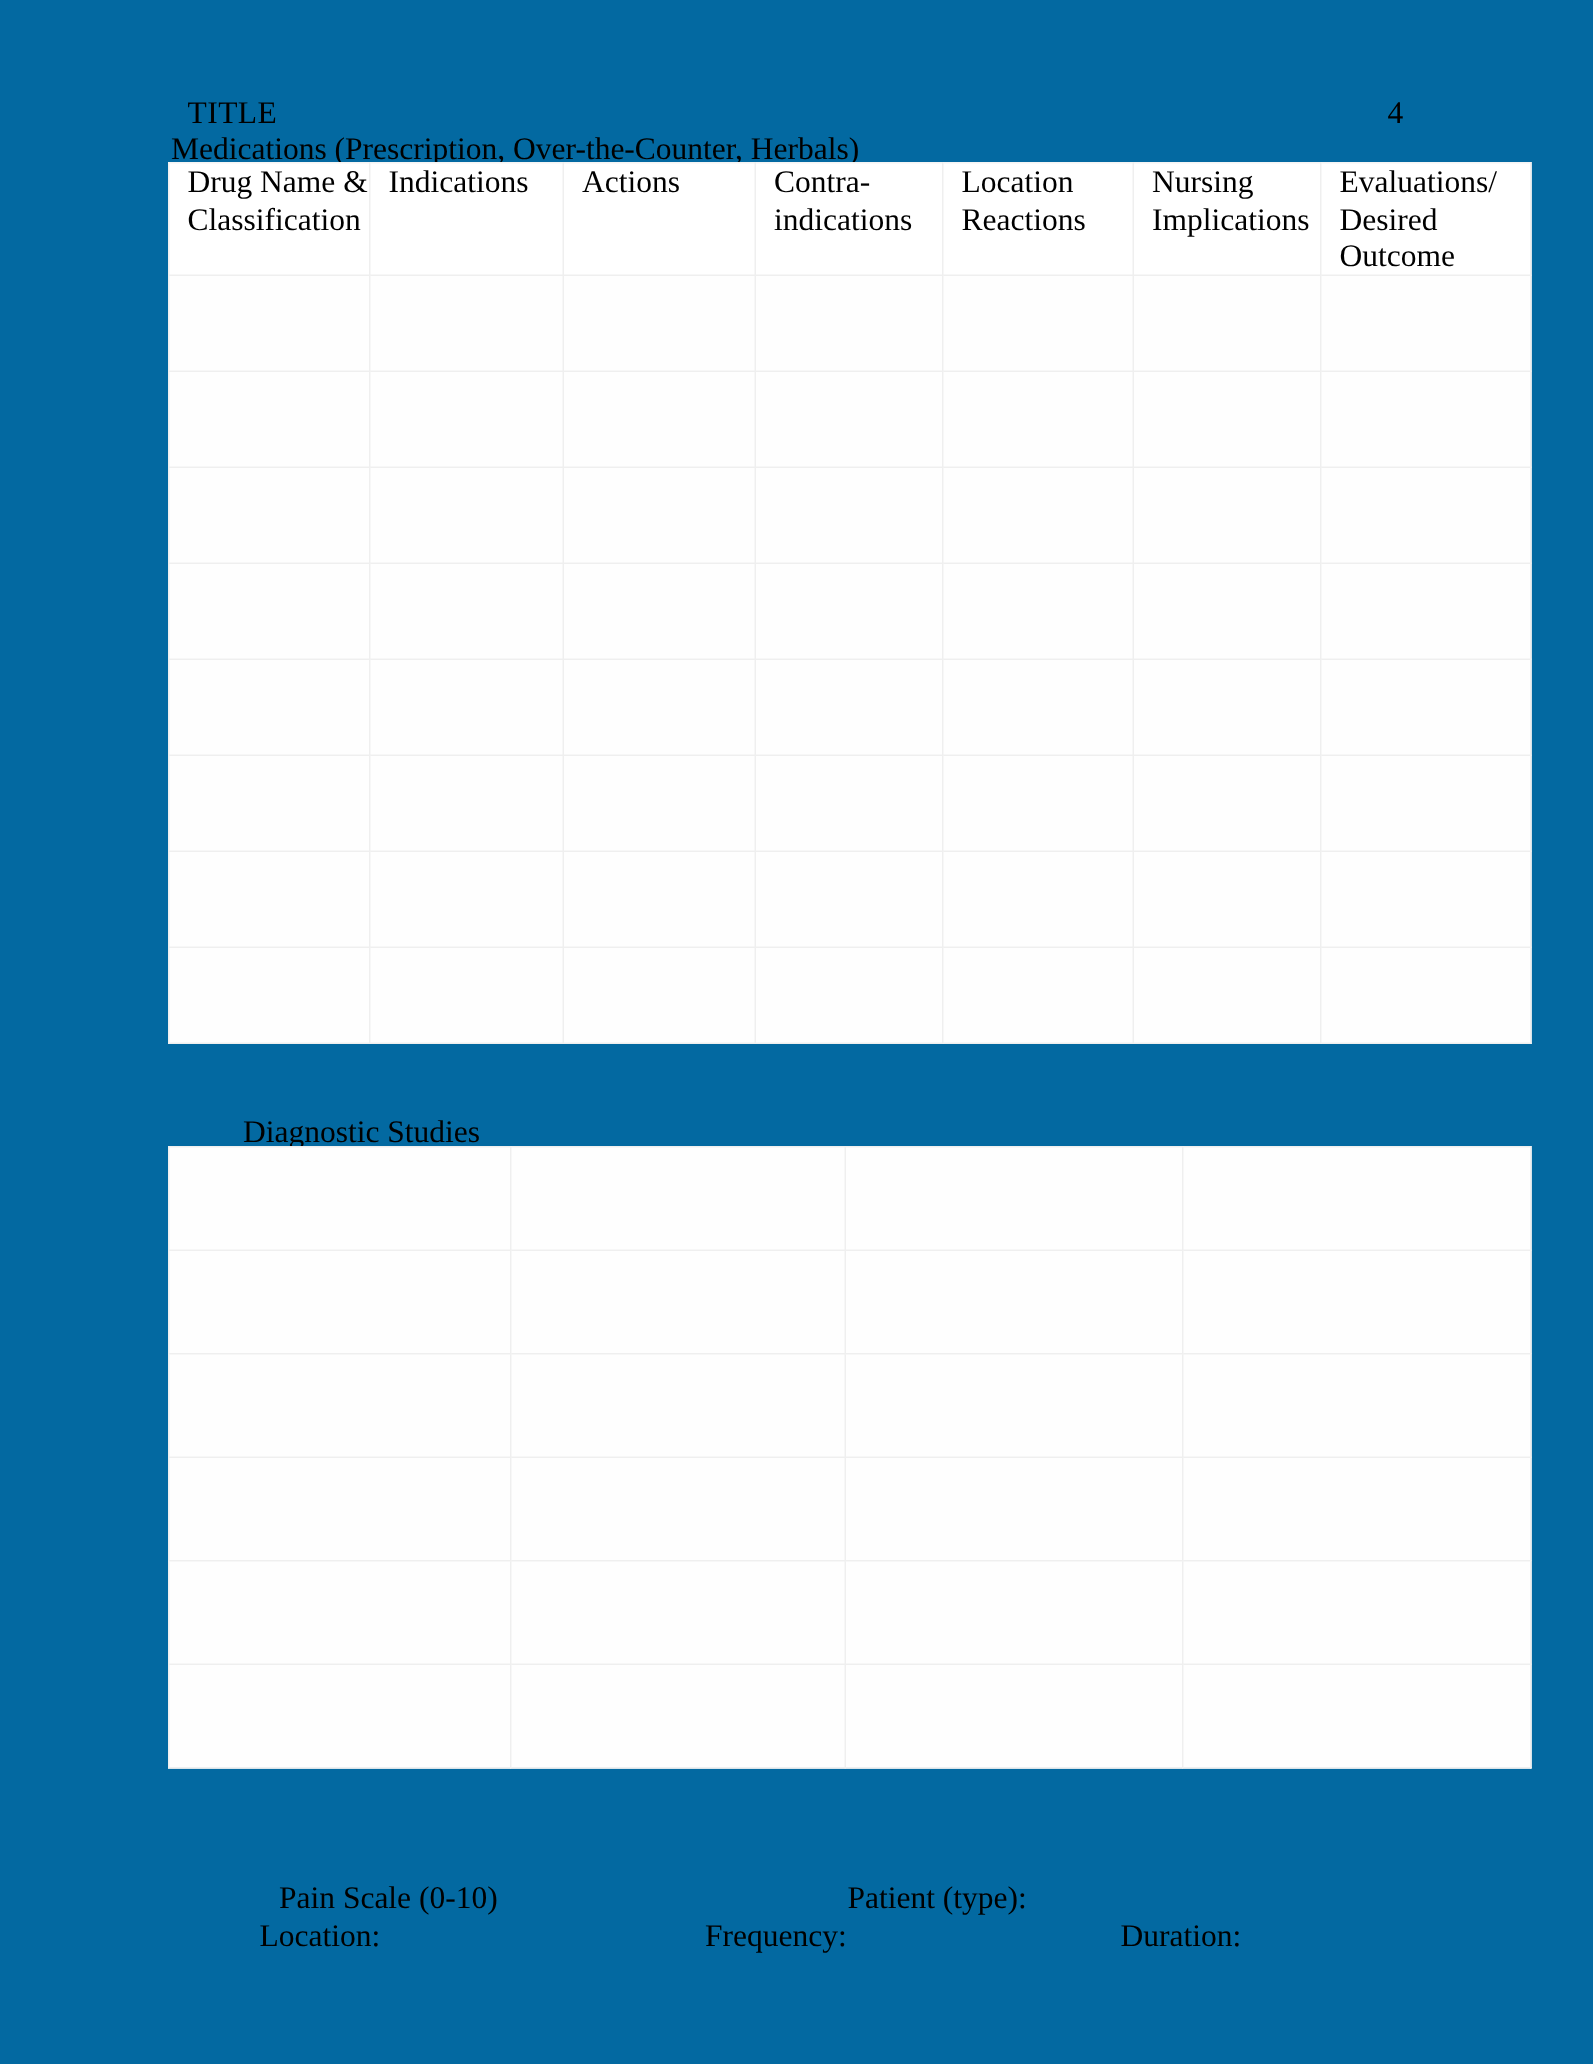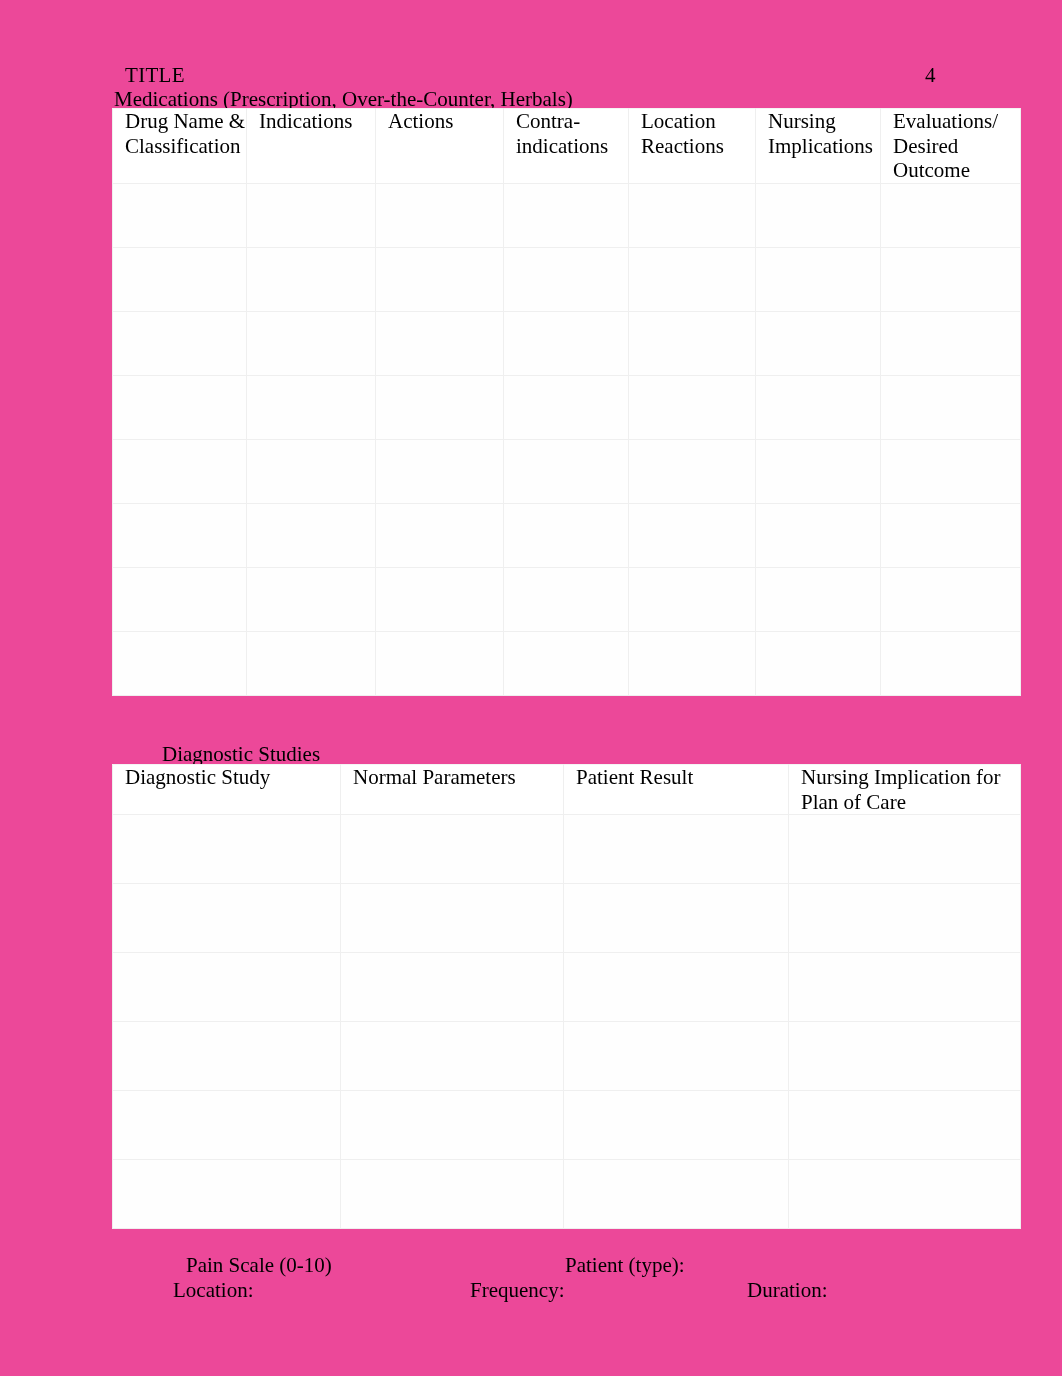--- a/index.html
+++ b/index.html
@@ -14,21 +14,21 @@
     color: #000000;
     position: relative;
     overflow: hidden;
   }
 
   .page {
     position: absolute;
     left: 0; top: 0;
     width: 1062px;
     height: 1376px;
-    background: #ec4899;
+    background: #0369a1;
   }
   .doc-title {
     position: absolute;
     left: 125px;
     top: 62px;
     font-size: 21px;
     line-height: 26px;
     letter-spacing: 0.3px;
     white-space: nowrap;
   }
@@ -350,34 +350,20 @@
   <div class="section-label" id="diag-label">Diagnostic Studies</div>
 
   <table class="doc-table" id="diag-table">
     <colgroup>
       <col style="width:228px">
       <col style="width:223px">
       <col style="width:225px">
       <col style="width:232px">
     </colgroup>
     <tbody>
-      <tr class="header-row">
-        <td class="hdr">
-            <span class="cell-text">Diagnostic Study</span>
-          </td>
-        <td class="hdr">
-            <span class="cell-text">Normal Parameters</span>
-          </td>
-        <td class="hdr">
-            <span class="cell-text">Patient Result</span>
-          </td>
-        <td class="hdr">
-            <span class="cell-text">Nursing Implication for Plan of Care</span>
-          </td>
-      </tr>
       <tr>
         <td class="empty">
             <span class="cell-text"></span>
           </td>
         <td class="empty">
             <span class="cell-text"></span>
           </td>
         <td class="empty">
             <span class="cell-text"></span>
           </td>

